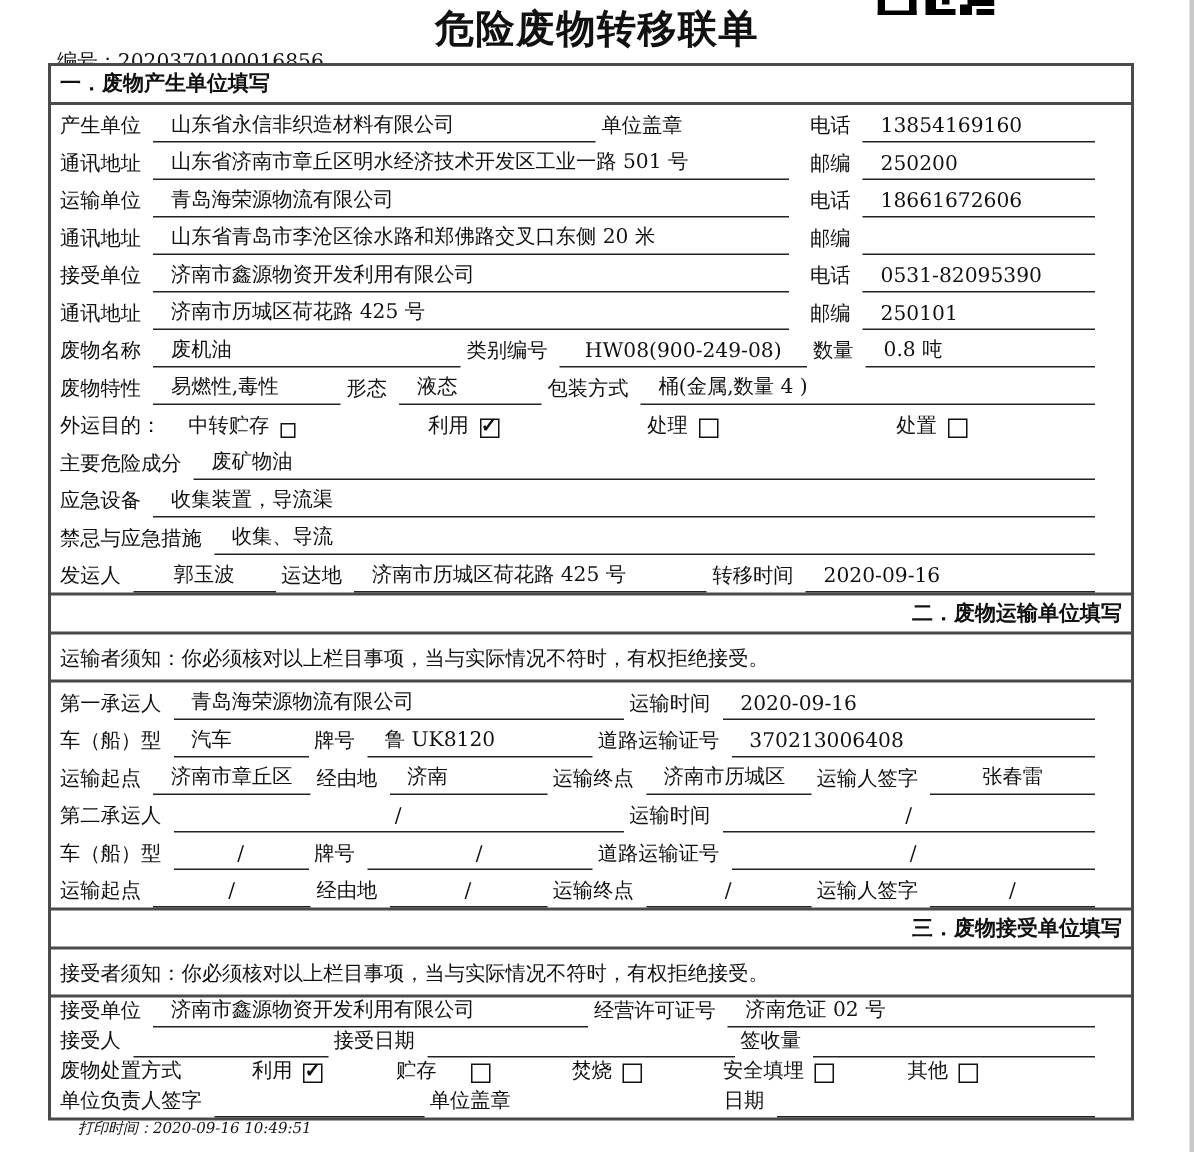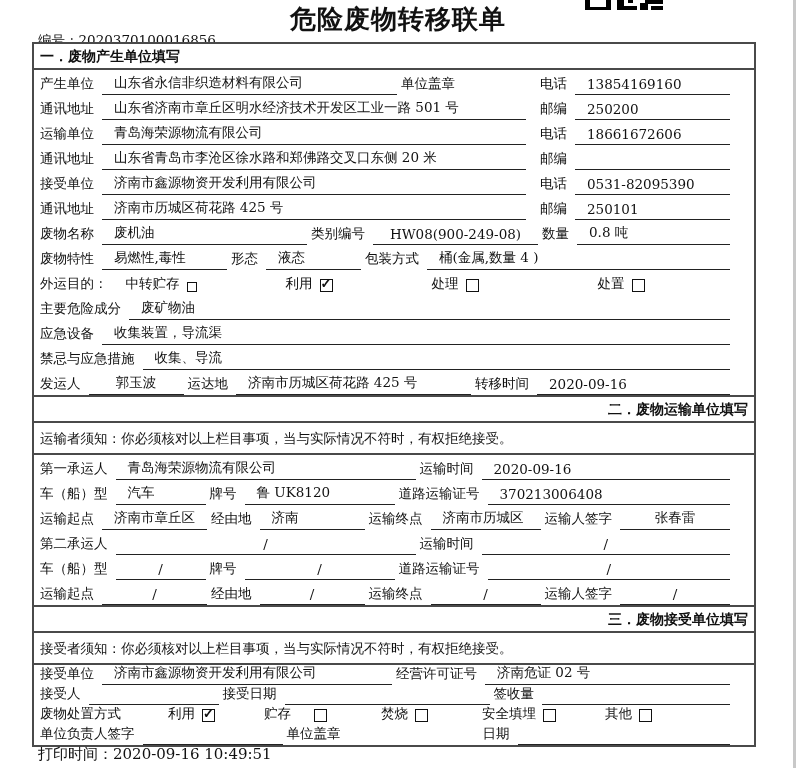--- a/index.html
+++ b/index.html
@@ -21,21 +21,21 @@
   .val{border-bottom:1px solid #222;padding:0 4px 2px 12px;white-space:nowrap;box-sizing:border-box;flex:0 0 auto;overflow:hidden;min-height:17px;}
   .val.grow{flex:1 1 auto;}
   .val.ctr{text-align:center;padding-left:4px;}
   .leftcol{display:flex;align-items:flex-end;flex:0 0 auto;width:500px;}
   .leftcol .val.grow{flex:1 1 auto;margin-right:10px;}
   .gap{flex:0 0 auto;}
   .opt{display:flex;align-items:flex-end;flex:0 0 auto;}
   .cb{display:inline-block;width:11px;height:11px;border:1.5px solid #111;margin-left:7px;margin-bottom:3px;position:relative;flex:0 0 auto;background:#fff;}
   .cb.small{width:8px;height:8px;}
   .cb.checked::after{content:"\2713";position:absolute;left:0;top:-4px;font-size:13px;font-weight:bold;color:#111;}
-  .footer{position:absolute;left:38px;top:745px;font-size:15px;white-space:nowrap;}
+  .footer{position:absolute;left:52px;top:745px;font-size:10px;white-space:nowrap;font-style:italic;}
 </style>
 </head>
 <body>
 
 <div class="page">
   <div class="right-edge"></div>
 
   <div class="topbar">
     <div class="serial"><span>编号：</span><span>2020370100016856</span></div>
     <div class="doc-title">危险废物转移联单</div>

